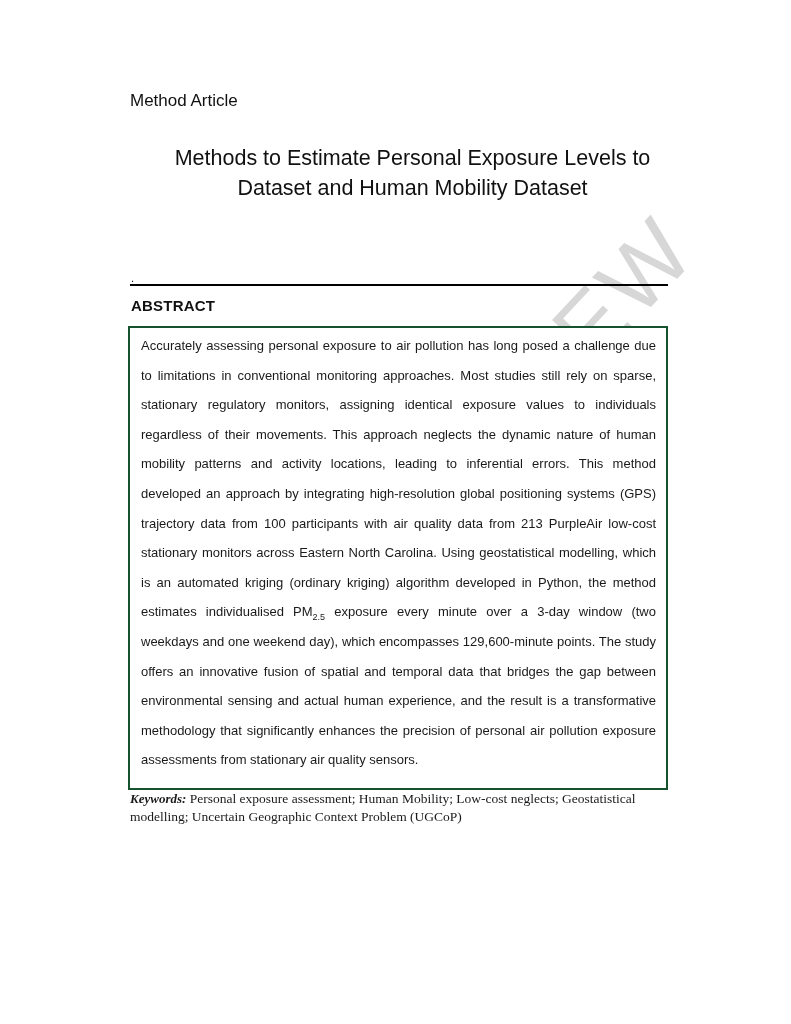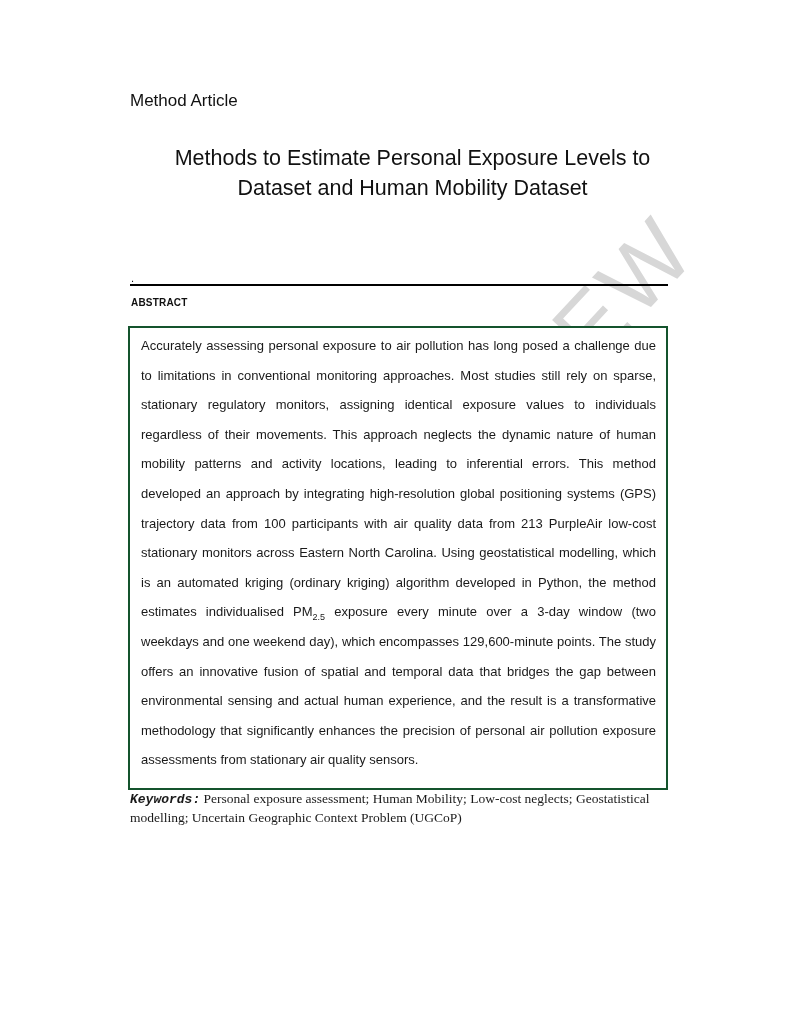--- a/index.html
+++ b/index.html
@@ -55,21 +55,21 @@
     left: 130px;
     top: 284px;
     width: 538px;
     height: 2px;
     background: #000000;
   }
 
   .abstract-heading {
     left: 131px;
     top: 297px;
-    font-size: 10px;
+    font-size: 15px;
     font-weight: bold;
     letter-spacing: 0.2px;
   }
 
   .abstract-box {
     left: 128px;
     top: 326px;
     width: 540px;
     box-sizing: border-box;
     border: 2px solid #14532d;
@@ -93,21 +93,21 @@
     left: 130px;
     top: 790px;
     width: 528px;
     font-family: "Liberation Serif", serif;
     font-size: 13.5px;
     line-height: 18px;
     color: #1a1a1a;
   }
 
   .kw-label {
-    font-family: Liberation Mono, monospace;
+    font-family: Liberation Serif, serif;
     font-weight: bold;
     font-style: italic;
     font-size: 13px;
   }
 </style>
 </head>
 <body>
 
 <div class="watermark">PREVIEW</div>
 

